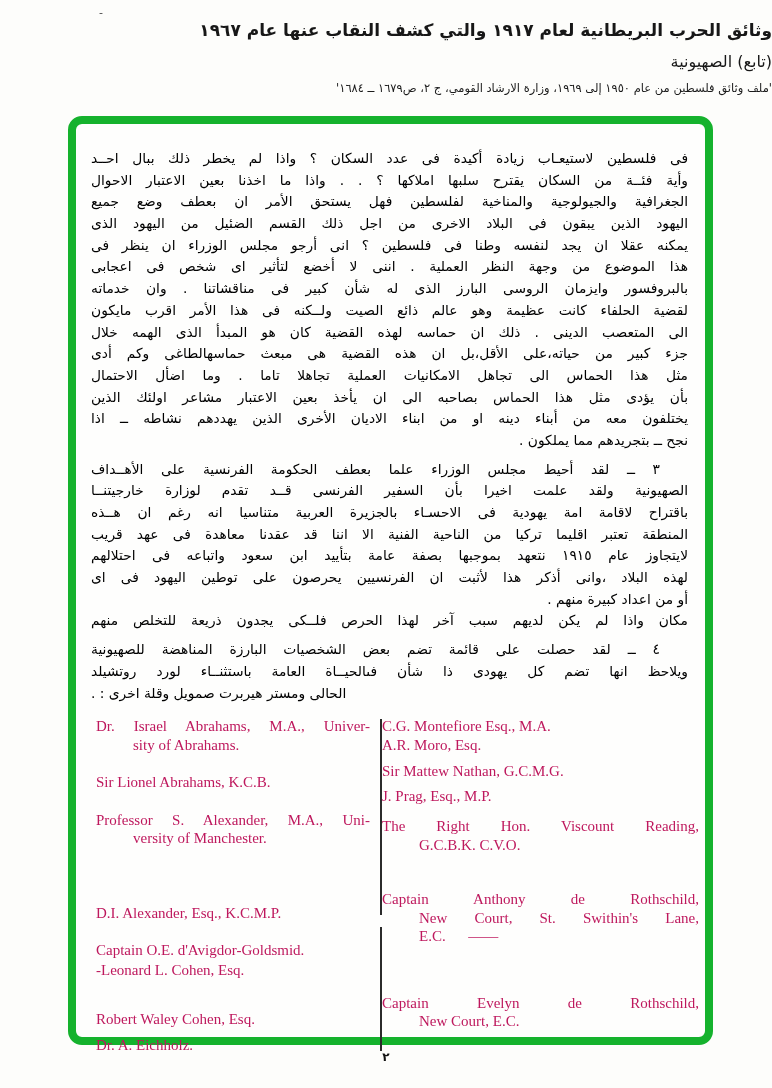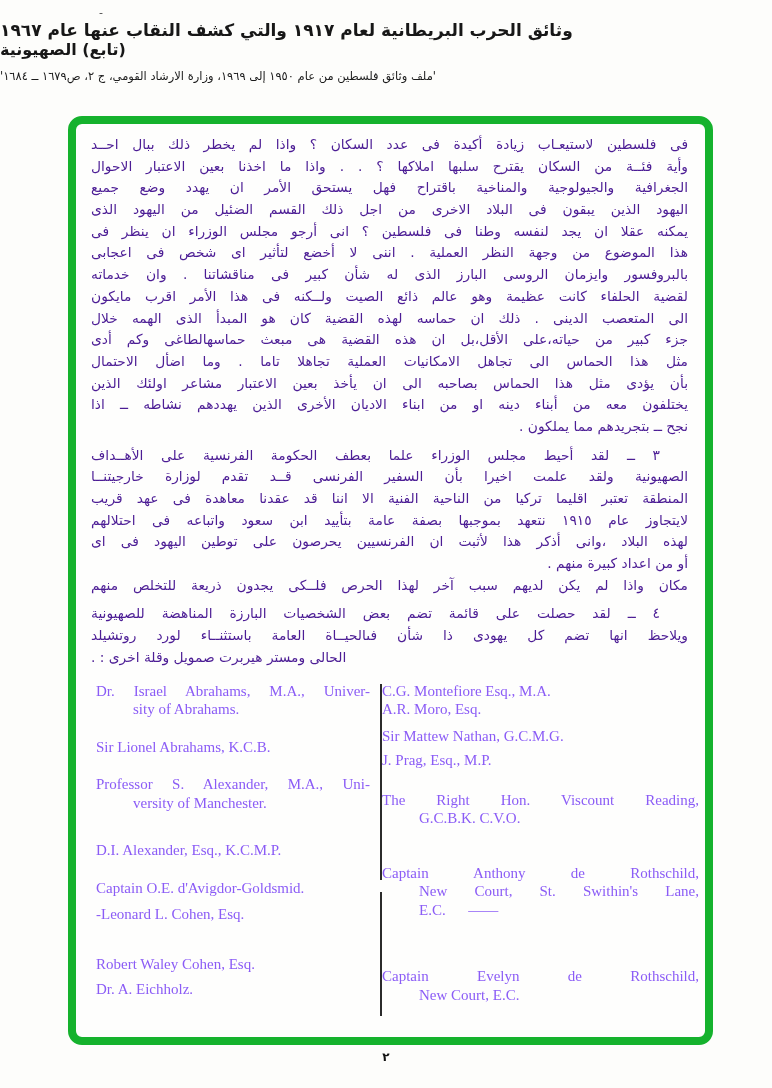--- a/index.html
+++ b/index.html
@@ -7,73 +7,73 @@
     width:772px;height:1088px;position:relative;
     background:#fdfdfb;color:#171717;
     font-family:"DejaVu Sans",sans-serif;
     overflow:hidden;
   }
   .corner-mark{
     position:absolute;left:99px;top:6px;font-size:11px;color:#444;
   }
   
   .header{
-    position:absolute;top:20px;left:0;right:0;text-align:left;direction:rtl;
+    position:absolute;top:20px;left:0;right:0;text-align:right;direction:rtl;
   }
   .doc-title{font-size:17px;font-weight:bold;letter-spacing:.2px}
-  .doc-subtitle{font-size:16px;font-weight:bold;}
+  .doc-subtitle{font-size:16px;font-weight:normal;margin-top:12px}
   .doc-citation{font-size:11.5px;font-weight:normal;margin-top:10px;color:#1b1b1b}
   
   .green-box{
     position:absolute;left:68px;top:116px;width:645px;height:929px;
     box-sizing:border-box;border:8px solid #15b22d;border-radius:14px;
     background:#fefefd;
   }
   
   .arabic-body{
     direction:rtl;text-align:justify;
-    font-size:13.8px;line-height:21.7px;color:#4c1d95;
-    padding:10px 17px 0 15px;
+    font-size:13.8px;line-height:21.7px;color:#000000;
+    padding:24px 17px 0 15px;
   }
   .para{margin:0}
   .para + .para{margin-top:7px}
   .ar-line{
     text-align:justify;text-align-last:justify;
     height:21.7px;overflow:hidden;white-space:nowrap;
   }
   .ar-line.last-right{text-align-last:right}
   .ar-line.last-left{text-align-last:left}
   .ar-line.first-indent{padding-right:28px}
   .ar-line.bold{font-weight:normal}
   
   .columns{
     display:flex;direction:ltr;margin:13px 6px 0 20px;
     font-family:"Liberation Serif","DejaVu Serif",serif;
-    font-size:15px;line-height:18.5px;color:#8b5cf6;
+    font-size:15px;line-height:18.5px;color:#be185d;
   }
   .col-left{width:284px;padding-right:10px;box-sizing:border-box}
   .divider{
     width:2px;flex:0 0 2px;margin-top:2px;height:332px;
     background:linear-gradient(#2b2b2b 0 196px,transparent 196px 208px,#2b2b2b 208px 100%);
   }
   .col-right{flex:1;padding-left:0}
   .entry{margin-top:19px}
   .entry .e-line{min-height:18.5px}
   .entry .e-cont{padding-left:37px}
   .entry .jl{text-align:justify;text-align-last:justify}
   .col-left .entry:first-child{margin-top:0}
-  .col-left .entry:nth-child(4){margin-top:29px}
-  .col-left .entry:nth-child(6){margin-top:8px}
+  .col-left .entry:nth-child(4){margin-top:56px}
+  .col-left .entry:nth-child(6){margin-top:1px}
   .col-left .entry:nth-child(7){margin-top:31px}
   .col-left .entry:nth-child(8){margin-top:7px}
   .col-right .entry{margin-top:8px}
   .col-right .entry:first-child{margin-top:0}
   .col-right .entry:nth-child(2){margin-top:0}
   .col-right .entry:nth-child(4){margin-top:6px}
-  .col-right .entry:nth-child(5){margin-top:21px}
+  .col-right .entry:nth-child(5){margin-top:12px}
   .col-right .entry:nth-child(6){margin-top:36px}
   .col-right .entry:nth-child(7){margin-top:48px}
   
   .page-number{
     position:absolute;left:0;right:0;top:1050px;text-align:center;
     font-size:12px;font-weight:bold;color:#111;
   }
 </style>
 </head>
 <body>
@@ -86,36 +86,37 @@
     <div class="doc-title">وثائق الحرب البريطانية لعام ١٩١٧ والتي كشف النقاب عنها عام ١٩٦٧</div>
     <div class="doc-subtitle">(تابع) الصهيونية</div>
     <div class="doc-citation">'ملف وثائق فلسطين من عام ١٩٥٠ إلى ١٩٦٩، وزارة الارشاد القومي، ج ٢، ص١٦٧٩ ــ ١٦٨٤'</div>
   </div>
 
   <div class="green-box">
     <div class="arabic-body">
         <div class="para">
           <div class="ar-line">فى فلسطين لاستيعـاب زيادة أكيدة فى عدد السكان ؟ واذا لم يخطر ذلك ببال احــد</div>
           <div class="ar-line">وأية فئــة من السكان يقترح سلبها املاكها ؟ . .  واذا ما اخذنا بعين الاعتبار الاحوال</div>
-          <div class="ar-line">الجغرافية والجيولوجية والمناخية باقتراح فهل يستحق الأمر ان يهدد وضع جميع</div>
+          <div class="ar-line">الجغرافية والجيولوجية والمناخية لفلسطين فهل يستحق الأمر ان بعطف وضع جميع</div>
           <div class="ar-line">اليهود الذين يبقون فى البلاد الاخرى من اجل ذلك القسم الضئيل من اليهود الذى</div>
           <div class="ar-line">يمكنه عقلا ان يجد لنفسه وطنا فى فلسطين ؟ انى أرجو مجلس الوزراء ان ينظر فى</div>
           <div class="ar-line">هذا الموضوع من وجهة النظر العملية . اننى لا أخضع لتأثير اى شخص فى اعجابى</div>
           <div class="ar-line">بالبروفسور وايزمان الروسى البارز الذى له شأن كبير فى مناقشاتنا . وان خدماته</div>
           <div class="ar-line">لقضية الحلفاء كانت عظيمة وهو عالم ذائع الصيت ولــكنه فى هذا الأمر اقرب مايكون</div>
           <div class="ar-line">الى المتعصب الدينى . ذلك ان حماسه لهذه القضية كان هو المبدأ الذى الهمه خلال</div>
           <div class="ar-line">جزء كبير من حياته،على الأقل،بل ان هذه القضية هى مبعث حماسهالطاغى وكم أدى</div>
           <div class="ar-line">مثل هذا الحماس الى تجاهل الامكانيات العملية تجاهلا تاما . وما اضأل الاحتمال</div>
           <div class="ar-line">بأن يؤدى مثل هذا الحماس بصاحبه الى ان يأخذ بعين الاعتبار مشاعر اولئك الذين</div>
           <div class="ar-line">يختلفون معه من أبناء دينه او من ابناء الاديان الأخرى الذين يهددهم نشاطه ــ اذا</div>
           <div class="ar-line last-right">نجح ــ بتجريدهم مما يملكون .</div>
         </div>
         <div class="para">
           <div class="ar-line first-indent">٣ ــ لقد أحيط مجلس الوزراء علما بعطف الحكومة الفرنسية على الأهــداف</div>
           <div class="ar-line">الصهيونية ولقد علمت اخيرا بأن السفير الفرنسى قــد تقدم لوزارة خارجيتنــا</div>
+          <div class="ar-line">باقتراح لاقامة امة يهودية فى الاحسـاء بالجزيرة العربية متناسيا انه رغم ان هــذه</div>
           <div class="ar-line">المنطقة تعتبر اقليما تركيا من الناحية الفنية الا اننا قد عقدنا معاهدة فى عهد قريب</div>
           <div class="ar-line">لايتجاوز عام ١٩١٥ نتعهد بموجبها بصفة عامة بتأييد ابن سعود واتباعه فى احتلالهم</div>
           <div class="ar-line">لهذه البلاد ،وانى أذكر هذا لأثبت ان الفرنسيين يحرصون على توطين اليهود فى اى</div>
           <div class="ar-line last-right">أو من اعداد كبيرة منهم .</div>
           <div class="ar-line">مكان واذا لم يكن لديهم سبب آخر لهذا الحرص فلــكى يجدون ذريعة للتخلص منهم</div>
         </div>
         <div class="para">
           <div class="ar-line first-indent">٤ ــ لقد حصلت على قائمة تضم بعض الشخصيات البارزة المناهضة للصهيونية</div>
           <div class="ar-line">ويلاحظ انها تضم كل يهودى ذا شأن فىالحيــاة العامة باستثنــاء لورد روتشيلد</div>
           <div class="ar-line last-left bold">الحالى ومستر هيربرت صمويل وقلة اخرى : .</div>

